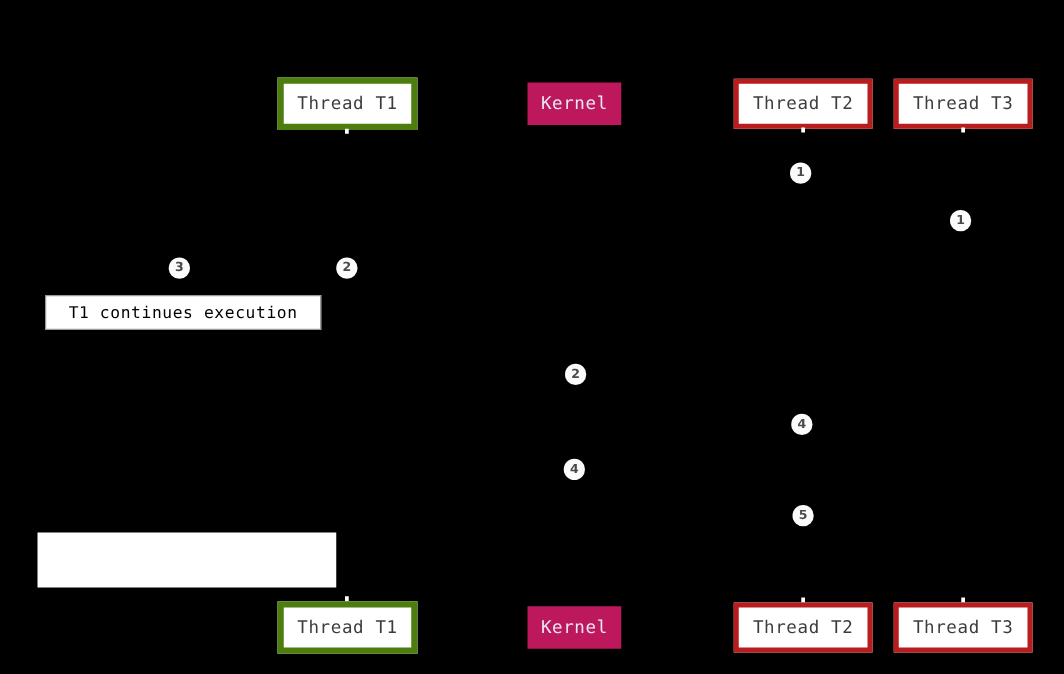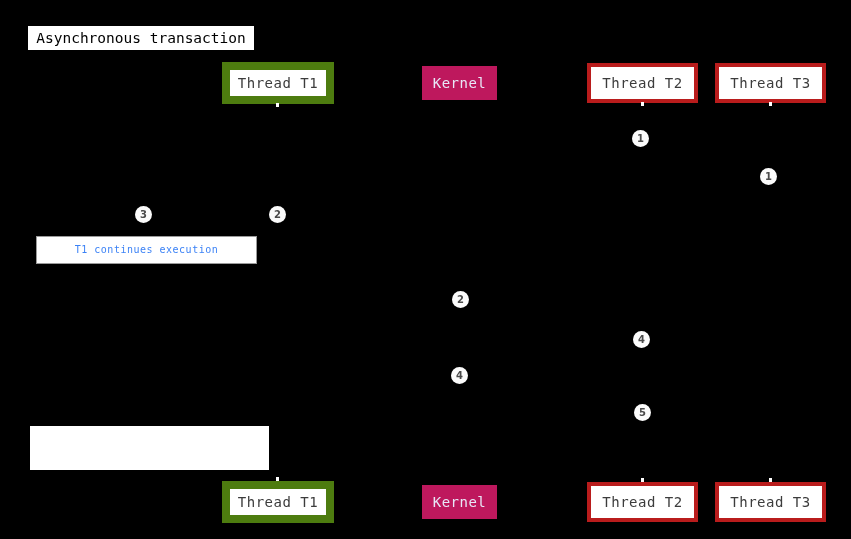--- a/index.html
+++ b/index.html
@@ -38,21 +38,21 @@
   }
 
   
   .participant {
     background: #ffffff;
     color: #3c3c3c;
     font-size: 14px;
     letter-spacing: 0.5px;
   }
   .participant.red {
-    border: 8px solid #4d7c0f;
+    border: 5px solid #4d7c0f;
   }
   .participant.blue {
     border: 4px solid #b91c1c;
   }
   .participant.solid-blue {
     background: #be185d;
     color: #e8e8f8;
     border: none;
   }
 
@@ -60,23 +60,23 @@
   .tick {
     position: absolute;
     width: 3px;
     height: 4px;
     background: #ffffff;
   }
 
   
   .note {
     background: #ffffff;
-    color: #3b82f6;
+    color: #000000;
     border: 1px solid #9a9a9a;
-    font-size: 10px;
+    font-size: 13px;
     letter-spacing: 0.5px;
   }
   .blank-note {
     background: #ffffff;
     border: none;
   }
 
   
   .badge {
     position: absolute;
@@ -93,21 +93,20 @@
     justify-content: center;
     font-family: "DejaVu Sans", "Liberation Sans", sans-serif;
     line-height: 1;
   }
 </style>
 </head>
 <body>
 
 <div id="canvas">
 
-  <div class="node title-banner" style="left:27px; top:25px; width:228px; height:26px;">Asynchronous transaction</div>
 
   <div class="node participant red" style="left:222px; top:62px; width:112px; height:42px;">Thread T1</div>
   <div class="tick" style="left:276px; top:103px;"></div>
 
   <div class="node participant solid-blue" style="left:422px; top:66px; width:75px; height:34px;">Kernel</div>
 
   <div class="node participant blue" style="left:587px; top:63px; width:111px; height:40px;">Thread T2</div>
   <div class="tick" style="left:641px; top:102px;"></div>
 
   <div class="node participant blue" style="left:715px; top:63px; width:111px; height:40px;">Thread T3</div>

